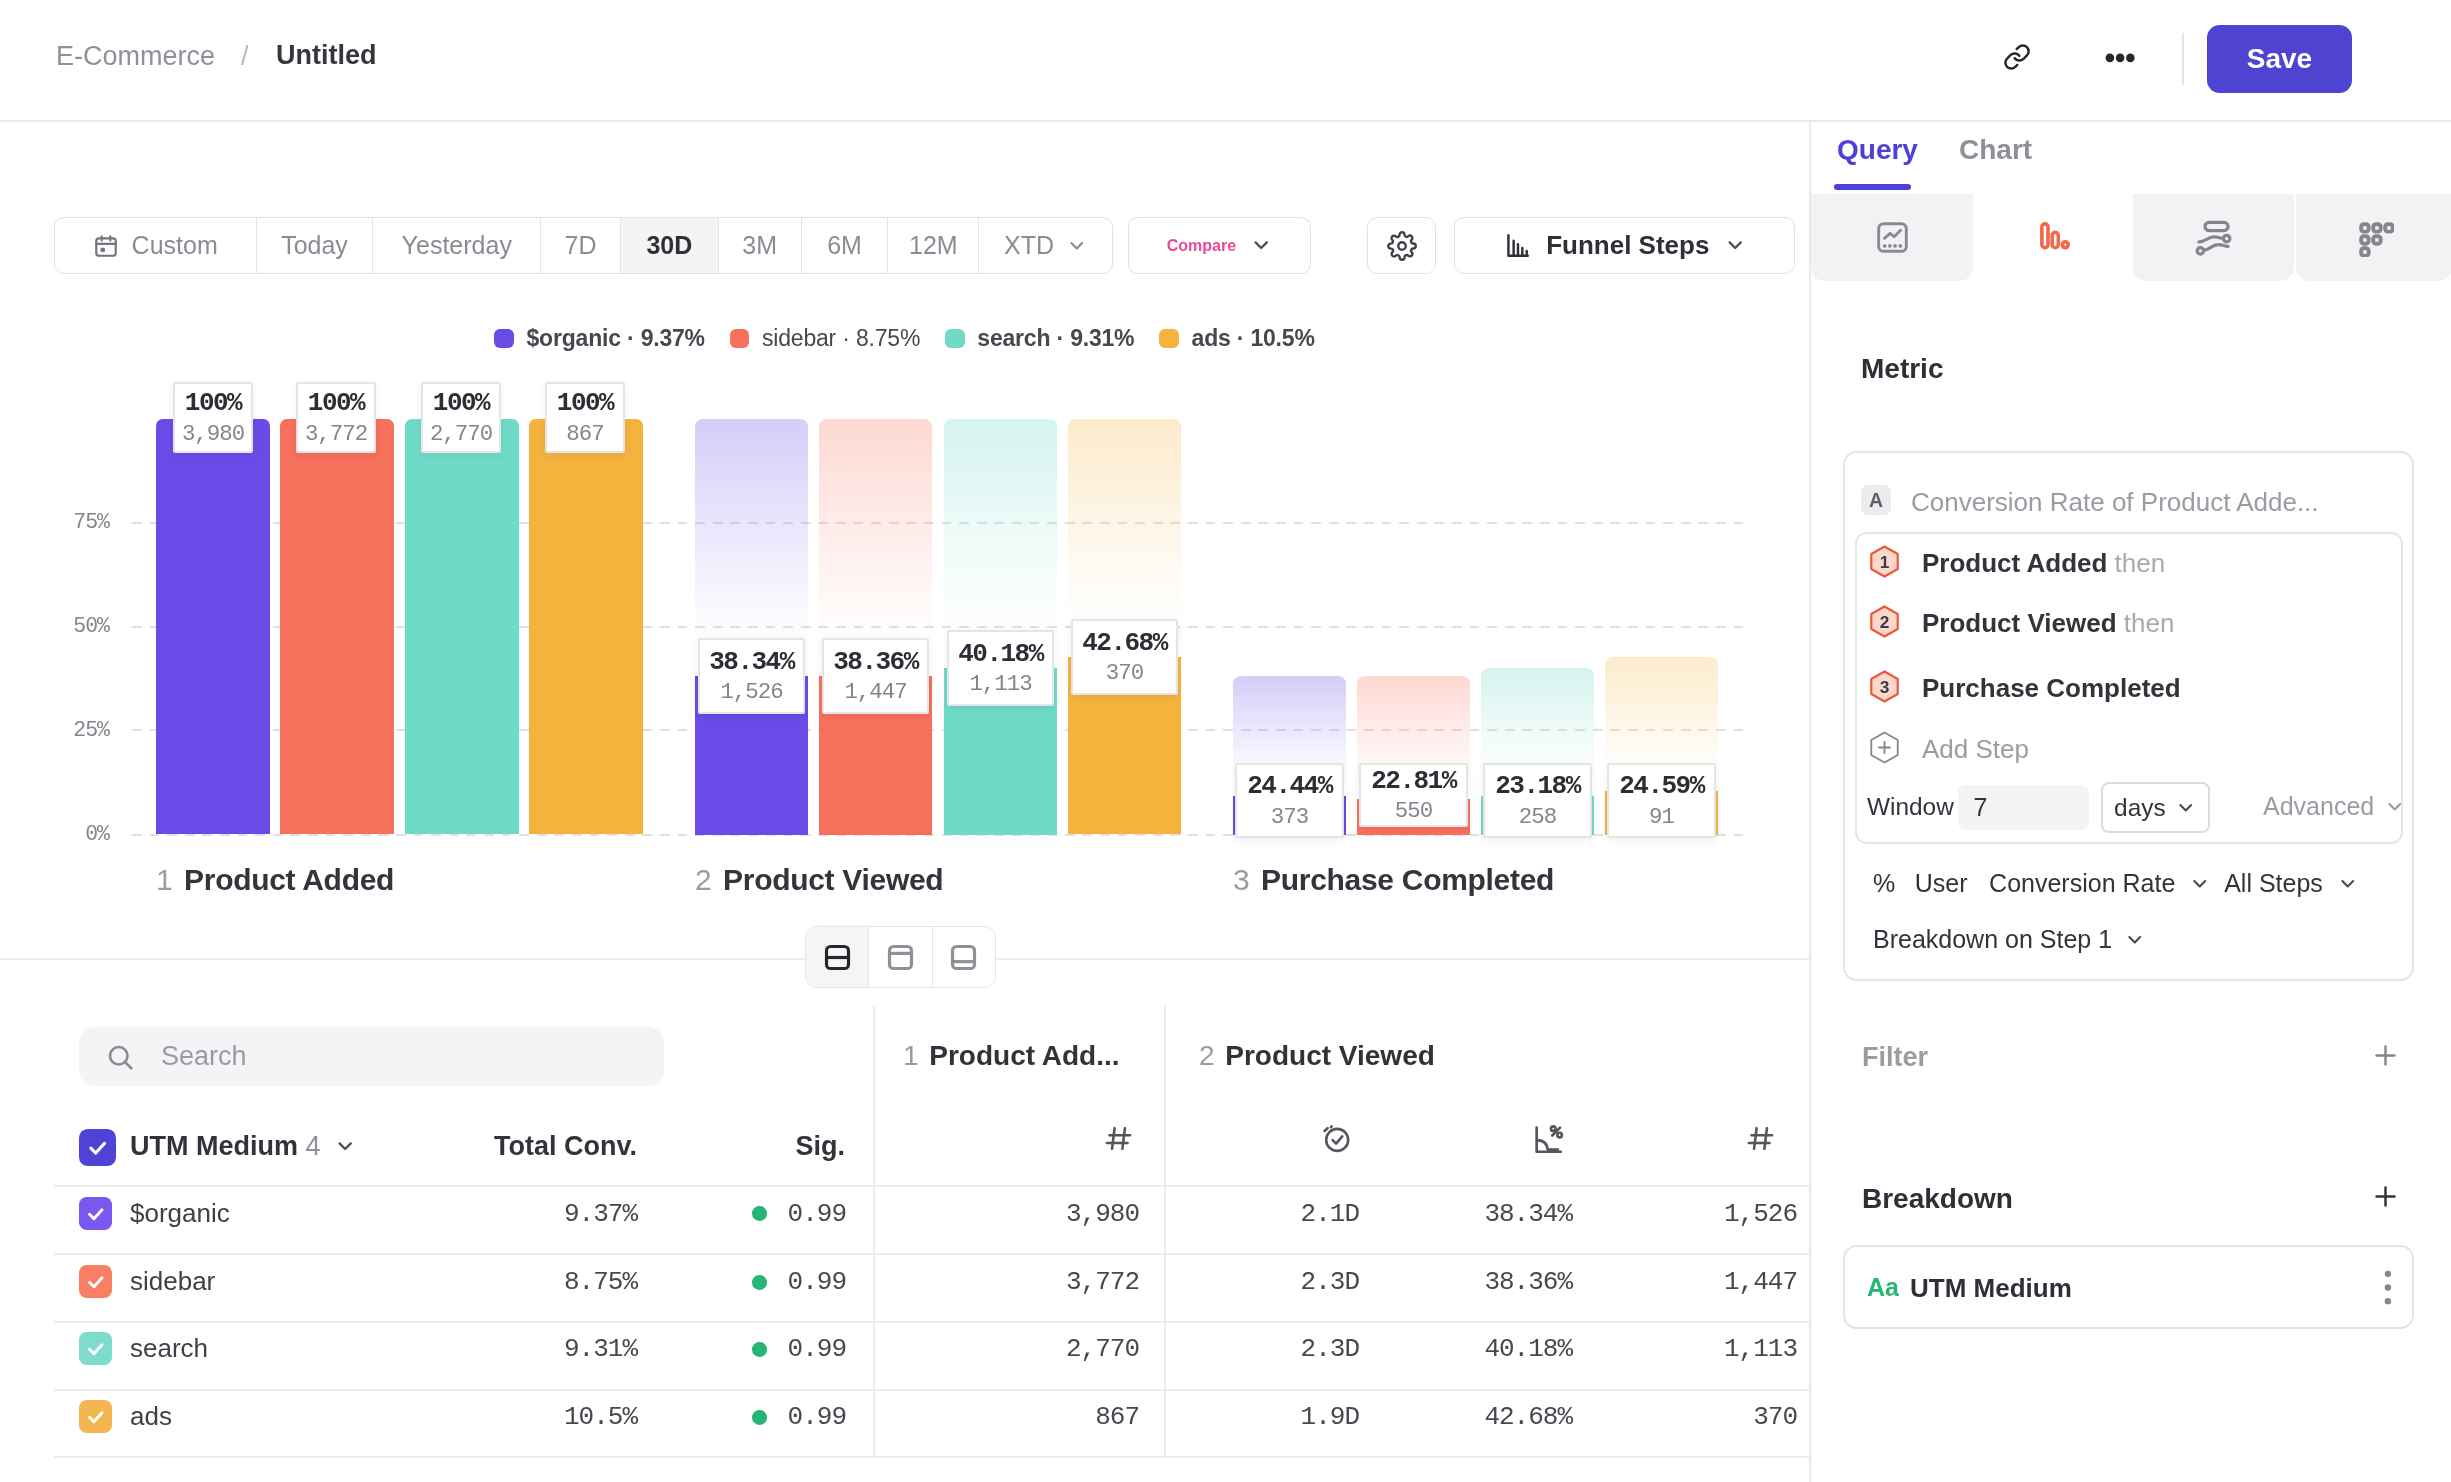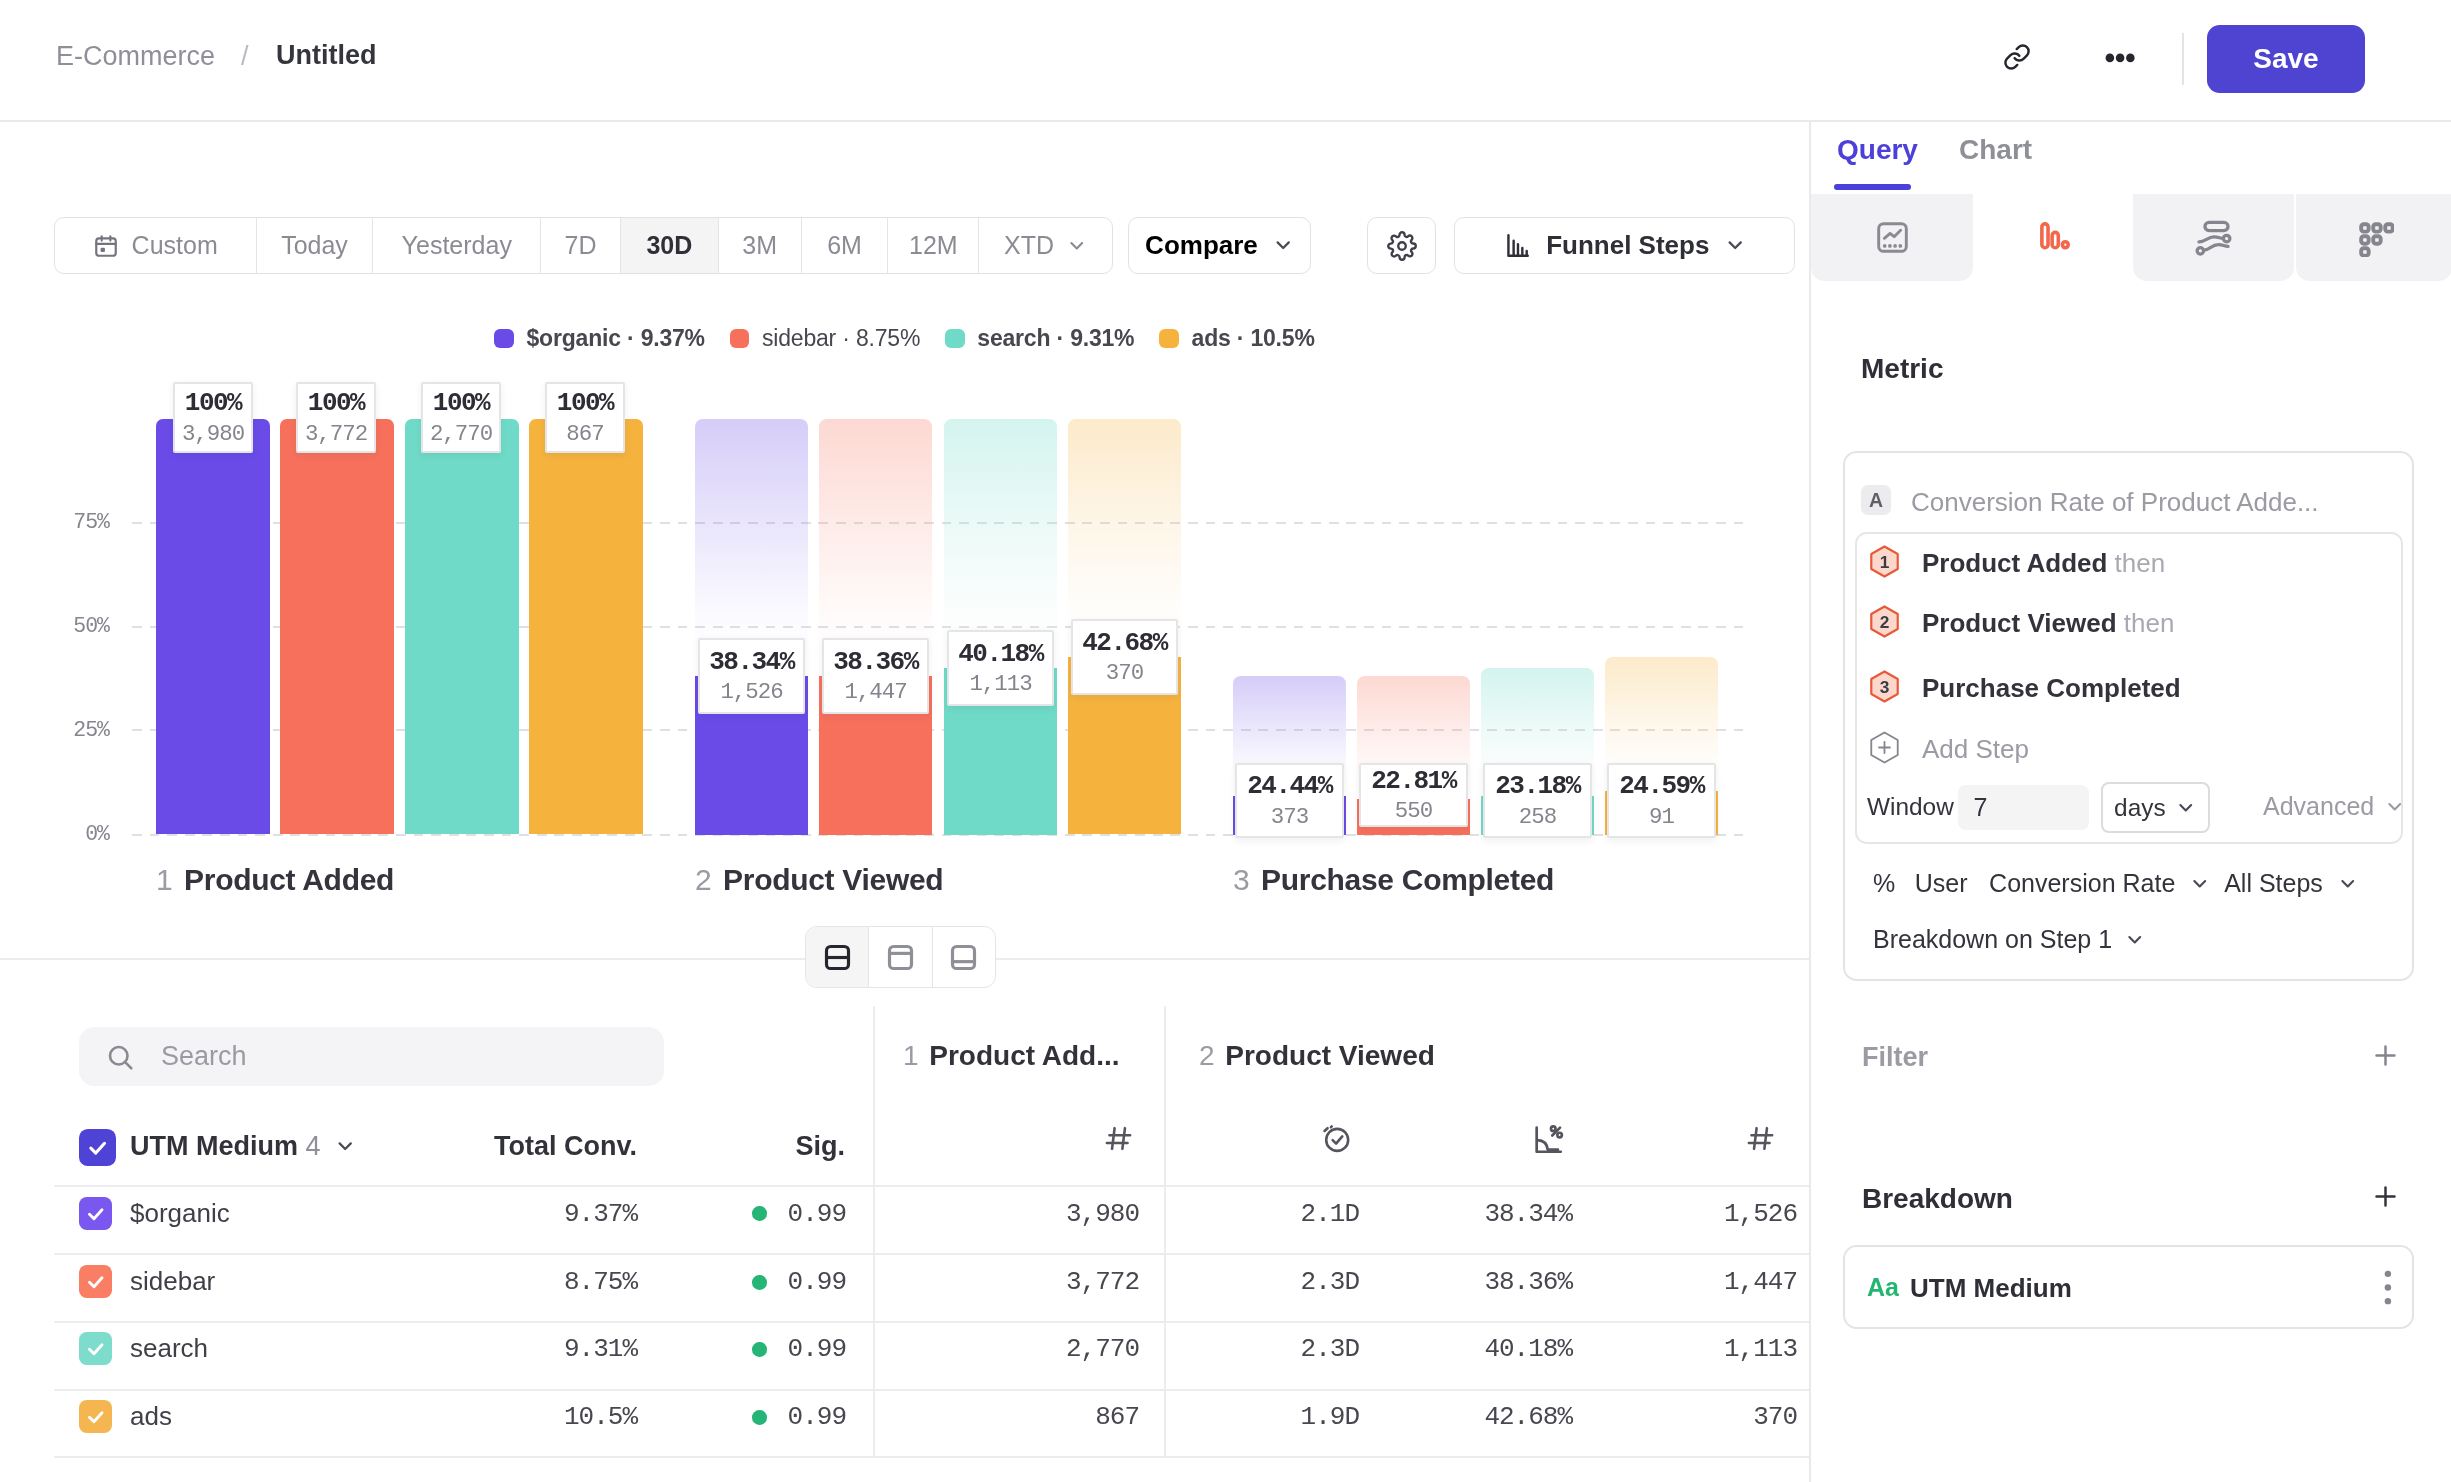--- a/index.html
+++ b/index.html
@@ -41,21 +41,21 @@
       </svg>
 </div>
 <div class="abs" style="left:2105px;top:53px">
 <svg width="39" height="9.8" viewBox="0 0 40 10">
         <circle cx="5" cy="5" r="4.4" fill="#26262e"></circle>
         <circle cx="15.5" cy="5" r="4.4" fill="#26262e"></circle>
         <circle cx="26" cy="5" r="4.4" fill="#26262e"></circle>
       </svg>
 </div>
 <div class="abs" style="left:2182px;top:33px;width:2px;height:52px;background:#e4e4e7"></div>
-<div class="abs" style="left:2207px;top:25px;width:158px;height:68px;background:#4f44d2;border-radius:12.7px;display:flex;align-items:center;justify-content:center;color:#fff;font-size:28px;font-weight:700">Save</div>
+<div class="abs" style="left:2207px;top:25px;width:145px;height:68px;background:#4f44d2;border-radius:12.7px;display:flex;align-items:center;justify-content:center;color:#fff;font-size:28px;font-weight:700">Save</div>
 <div class="abs" style="left:0;top:120px;width:2452px;height:2px;background:#e9e9ec"></div>
 
 <div class="abs" style="left:1809px;top:121px;width:2px;height:1361px;background:#e9e9ec"></div>
 
 <div class="abs" style="left:54px;top:217px;width:1059px;height:57px;border:1.5px solid #e2e2e5;border-radius:9.8px;display:flex;overflow:hidden">
   <div class="seg" style="width:202px;gap:12.7px"><svg width="26" height="26" viewBox="0 0 24 24" fill="none" stroke="#74747e" stroke-width="2" stroke-linecap="round">
           <rect x="3" y="5" width="18" height="16" rx="2.5"></rect>
           <path d="M3 10h18M8 3v4M16 3v4"></path>
           <rect x="7" y="13.5" width="4" height="4" rx="1" fill="#74747e" stroke="none"></rect>
         </svg>Custom</div>
@@ -63,21 +63,21 @@
   <div class="seg" style="width:168px">Yesterday</div>
   <div class="seg" style="width:80px">7D</div>
   <div class="seg" style="width:98px;background:#f4f4f5;color:#2f2f38;font-weight:700">30D</div>
   <div class="seg" style="width:83px">3M</div>
   <div class="seg" style="width:87px">6M</div>
   <div class="seg" style="width:91px">12M</div>
   <div class="seg" style="width:133px;border-right:none;gap:11.7px">XTD<svg width="21.5" height="21.5" viewBox="0 0 24 24" fill="none" stroke="#8b8b94" stroke-width="2.4" stroke-linecap="round" stroke-linejoin="round">
           <polyline points="6 9 12 15 18 9"></polyline>
         </svg></div>
 </div>
-<div class="btn" style="left:1128px;top:217px;width:183px;gap:13.7px;font-size:26px;font-weight:700;color:#000000">Compare<svg width="22.4" height="22.4" viewBox="0 0 24 24" fill="none" stroke="#4a4a54" stroke-width="2.4" stroke-linecap="round" stroke-linejoin="round">
+<div class="btn" style="left:1128px;top:217px;width:183px;gap:13.7px;font-size:16px;font-weight:700;color:#ec4899">Compare<svg width="22.4" height="22.4" viewBox="0 0 24 24" fill="none" stroke="#4a4a54" stroke-width="2.4" stroke-linecap="round" stroke-linejoin="round">
         <polyline points="6 9 12 15 18 9"></polyline>
       </svg></div>
 <div class="btn" style="left:1367px;top:217px;width:69px">
 <svg width="30" height="30" viewBox="0 0 24 24" fill="none" stroke="#3f3f49" stroke-width="1.9" stroke-linecap="round" stroke-linejoin="round">
         <circle cx="12" cy="12" r="3"></circle>
         <path d="M19.4 15a1.65 1.65 0 0 0 .33 1.82l.06.06a2 2 0 0 1 0 2.83 2 2 0 0 1-2.83 0l-.06-.06a1.65 1.65 0 0 0-1.82-.33 1.65 1.65 0 0 0-1 1.51V21a2 2 0 0 1-2 2 2 2 0 0 1-2-2v-.09A1.65 1.65 0 0 0 9 19.4a1.65 1.65 0 0 0-1.82.33l-.06.06a2 2 0 0 1-2.83 0 2 2 0 0 1 0-2.83l.06-.06a1.65 1.65 0 0 0 .33-1.82 1.65 1.65 0 0 0-1.51-1H3a2 2 0 0 1-2-2 2 2 0 0 1 2-2h.09A1.65 1.65 0 0 0 4.6 9a1.65 1.65 0 0 0-.33-1.82l-.06-.06a2 2 0 0 1 0-2.83 2 2 0 0 1 2.83 0l.06.06a1.65 1.65 0 0 0 1.82.33H9a1.65 1.65 0 0 0 1-1.51V3a2 2 0 0 1 2-2 2 2 0 0 1 2 2v.09a1.65 1.65 0 0 0 1 1.51 1.65 1.65 0 0 0 1.82-.33l.06-.06a2 2 0 0 1 2.83 0 2 2 0 0 1 0 2.83l-.06.06a1.65 1.65 0 0 0-.33 1.82V9a1.65 1.65 0 0 0 1.51 1H21a2 2 0 0 1 2 2 2 2 0 0 1-2 2h-.09a1.65 1.65 0 0 0-1.51 1z"></path>
       </svg>
 </div>
 <div class="btn" style="left:1454px;top:217px;width:341px;gap:14.6px;font-size:26px;font-weight:700;color:#2f2f38">
 <svg width="29" height="29" viewBox="0 0 24 24" fill="none" stroke="#2f2f38" stroke-width="2" stroke-linecap="round" stroke-linejoin="round">

